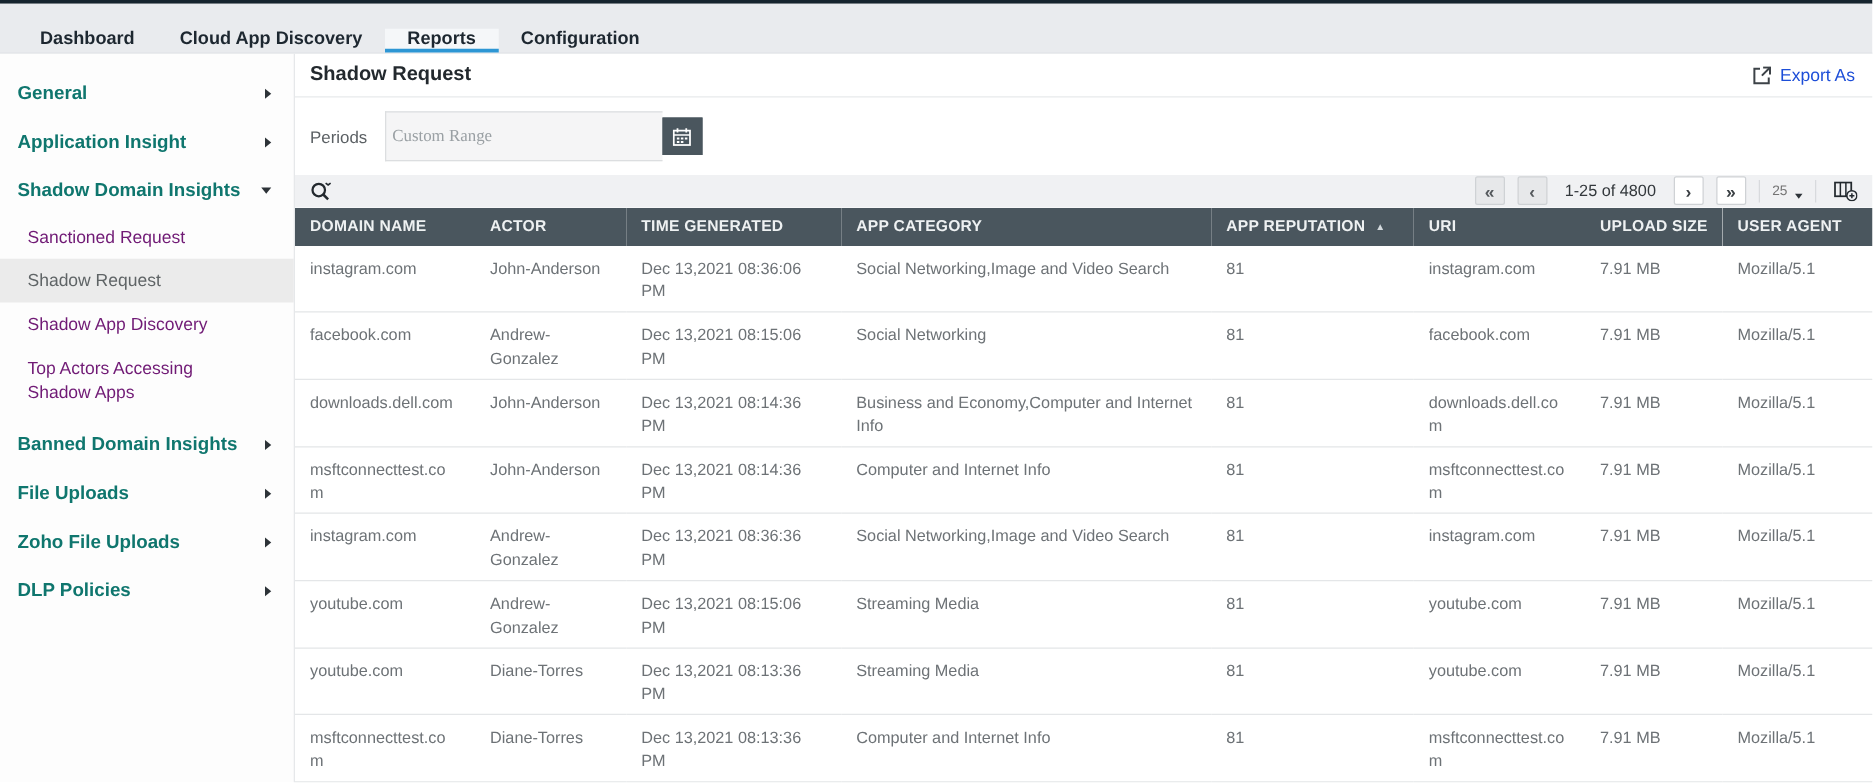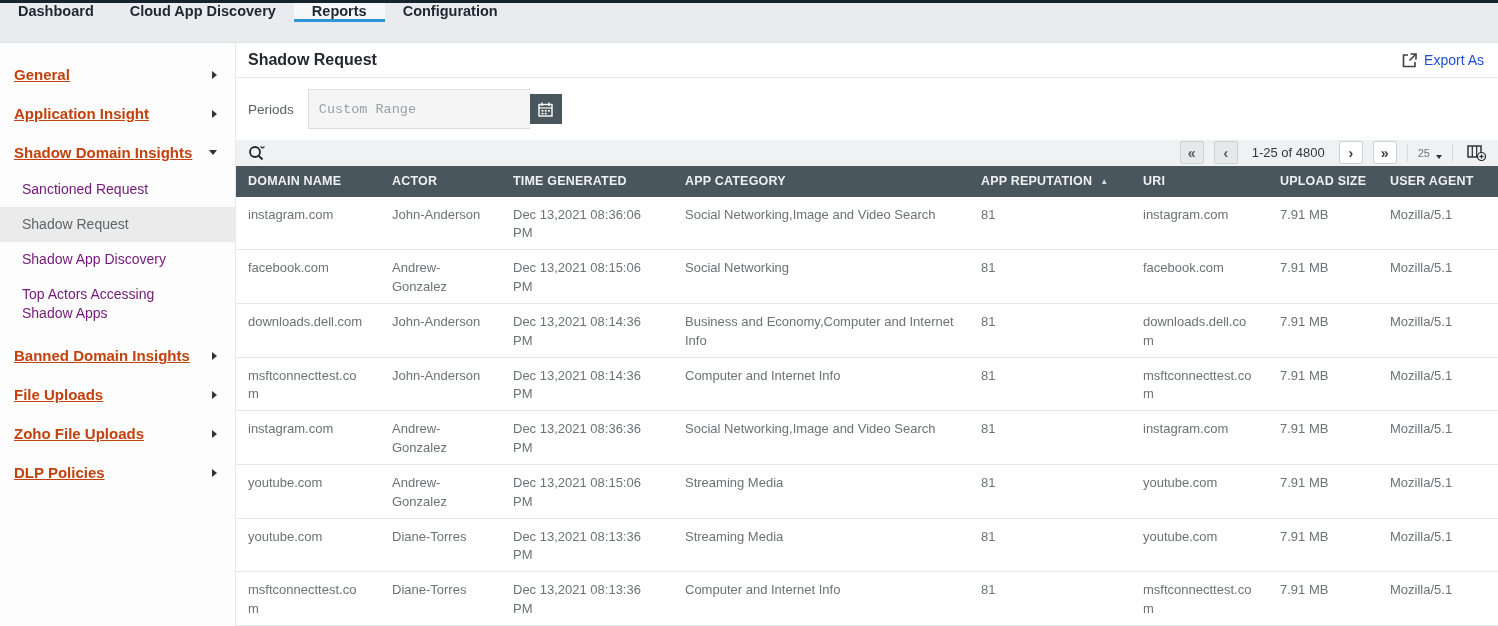--- a/index.html
+++ b/index.html
@@ -4,34 +4,34 @@
 <style>
   * { margin:0; padding:0; box-sizing:border-box; }
   html,body { width:1498px; height:626px; overflow:hidden; background:#fff;
     font-family:"Liberation Sans", sans-serif; }
   .app { width:1498px; height:626px; display:flex; flex-direction:column; }
 
   
   .topstrip { height:3px; background:#16242e; }
   .topnav { height:40px; background:#e9ebee; display:flex; align-items:stretch;
     justify-content:space-between; border-bottom:1px solid #dfe2e6; }
-  .tabs { display:flex; align-items:flex-start; }
+  .tabs { display:flex; align-items:flex-end; padding-left:14px; }
   .tab { display:flex; align-items:center; padding:0 18px; font-size:14.5px;
     font-weight:600; color:#1d2730; cursor:pointer; border-bottom:3px solid transparent; }
   .tab.active { border-bottom-color:#2d96d4; background:#f5f7f9; }
   .feedback { display:flex; align-items:center; gap:7px; padding:0 22px;
     font-size:13.5px; color:#2d3338; cursor:pointer; }
 
   
   .body { flex:1; display:flex; min-height:0; }
   .sidebar { width:236px; background:#fdfdfd; border-right:1px solid #e6e8ea;
     padding-top:12px; flex-shrink:0; }
   .snav-item { display:flex; align-items:center; justify-content:space-between;
-    padding:11px 18px 11px 14px; font-size:15px; font-weight:600; color:#c2410c;
-    cursor:pointer;text-decoration:underline; }
+    padding:11px 18px 11px 14px; font-size:15px; font-weight:600; color:#0f766e;
+    cursor:pointer; }
   .snav-sub { padding:8px 10px 8px 22px; font-size:14px; color:#701a75; cursor:pointer;
     line-height:1.35; }
   .snav-sub.selected { background:#ebebeb; color:#5f6466; }
   .tri-r { width:0; height:0; border-top:4px solid transparent; border-bottom:4px solid transparent;
     border-left:5px solid #2d3338; }
   .tri-d { width:0; height:0; border-left:4px solid transparent; border-right:4px solid transparent;
     border-top:5px solid #2d3338; }
 
   .main { flex:1; min-width:0; display:flex; flex-direction:column; background:#fff; }
 
@@ -39,22 +39,22 @@
   .page-header { height:45px; display:flex; align-items:center; justify-content:space-between;
     padding:0 12px; border-bottom:1px solid #e8eaec; }
   .page-title { font-size:16px; font-weight:700; color:#23292e; }
   .export { display:flex; align-items:center; gap:7px; font-size:14px; color:#1d4ed8;
     cursor:pointer; padding-right:2px; }
 
   
   .periods-row { display:flex; align-items:center; margin:16px 12px 0 12px; height:30px; }
   .periods-label { font-size:13.5px; color:#5b6064; margin-right:14px; }
   .periods-input { width:222px; height:40px; background:#f5f5f6; border:1px solid #dcdee0;
-    border-right:none; padding:0 10px; font-size:13.5px; color:#333;
-    font-family:Liberation Mono, monospace; outline:none; }
+    border-right:none; padding:0 5px; font-size:13.5px; color:#333;
+    font-family:Liberation Serif, serif; outline:none; }
   .periods-input::placeholder { color:#9aa0a4; }
   .cal-btn { width:32px; height:30px; background:#4a565e; border:1px solid #4a565e;
     display:flex; align-items:center; justify-content:center; cursor:pointer; }
 
   
   .table-toolbar { margin-top:16px; height:32px; background:#f0f1f3; display:flex;
     align-items:center; justify-content:space-between; padding:0 12px; }
   .search-btn { display:flex; align-items:center; cursor:pointer; }
   .pager-area { display:flex; align-items:center; gap:10px; }
   .pg-btn { min-width:24px; height:23px; display:flex; align-items:center; justify-content:center;

